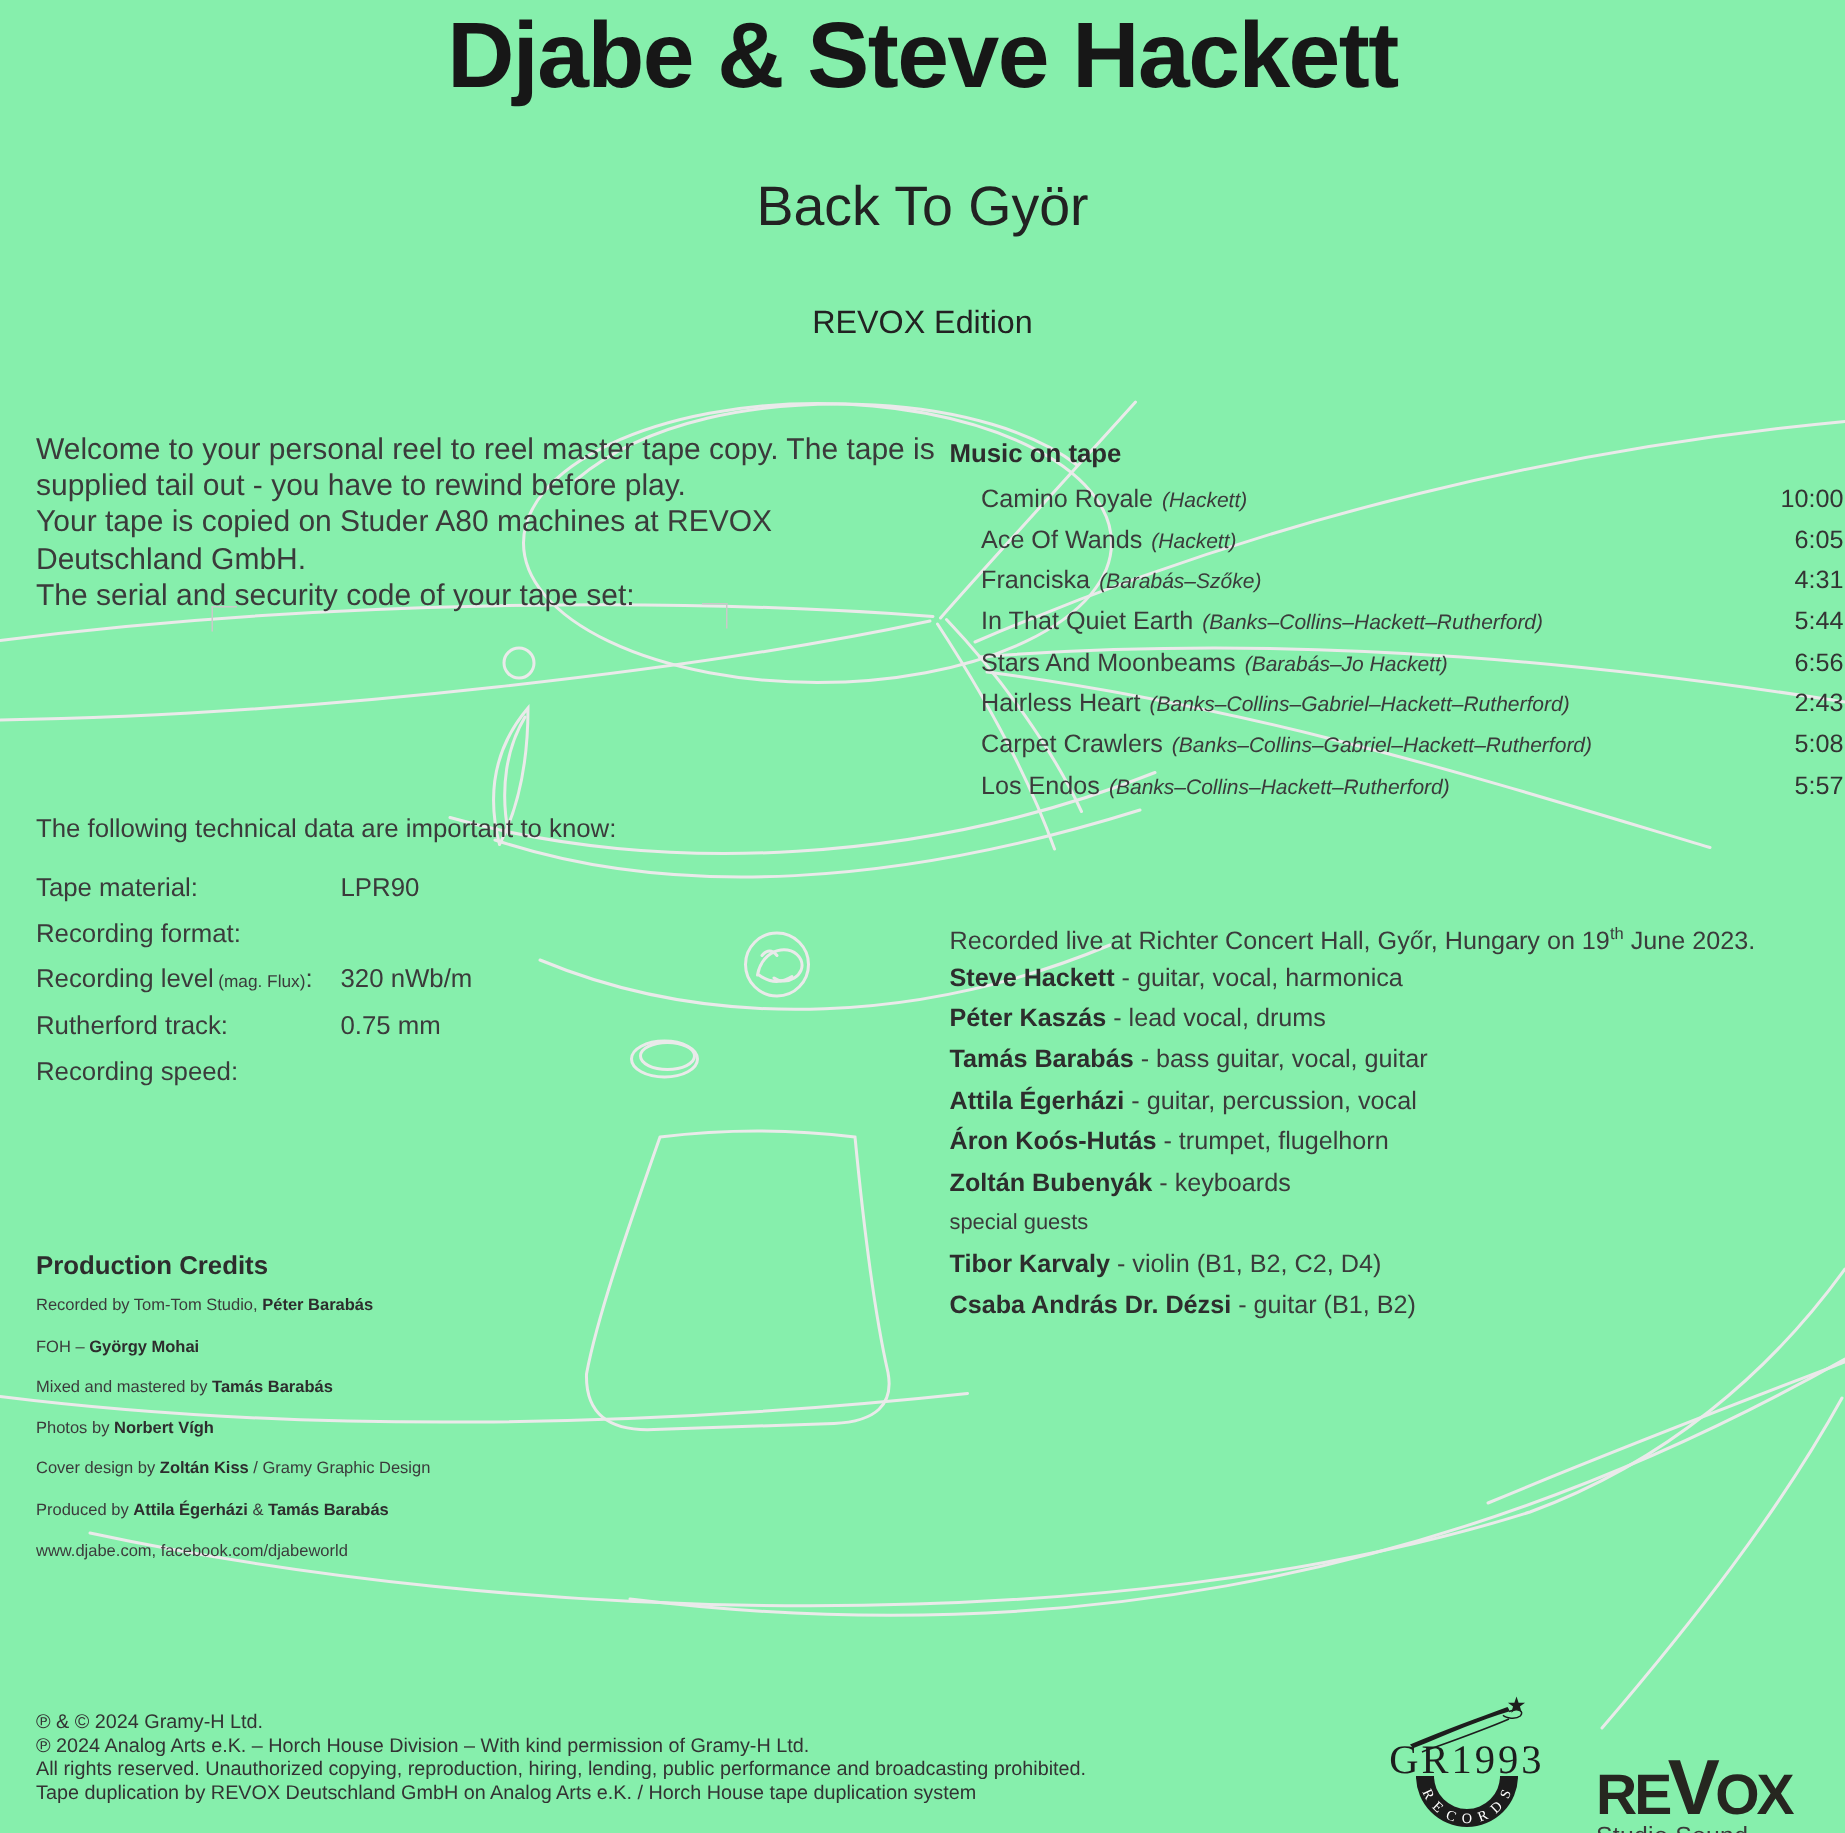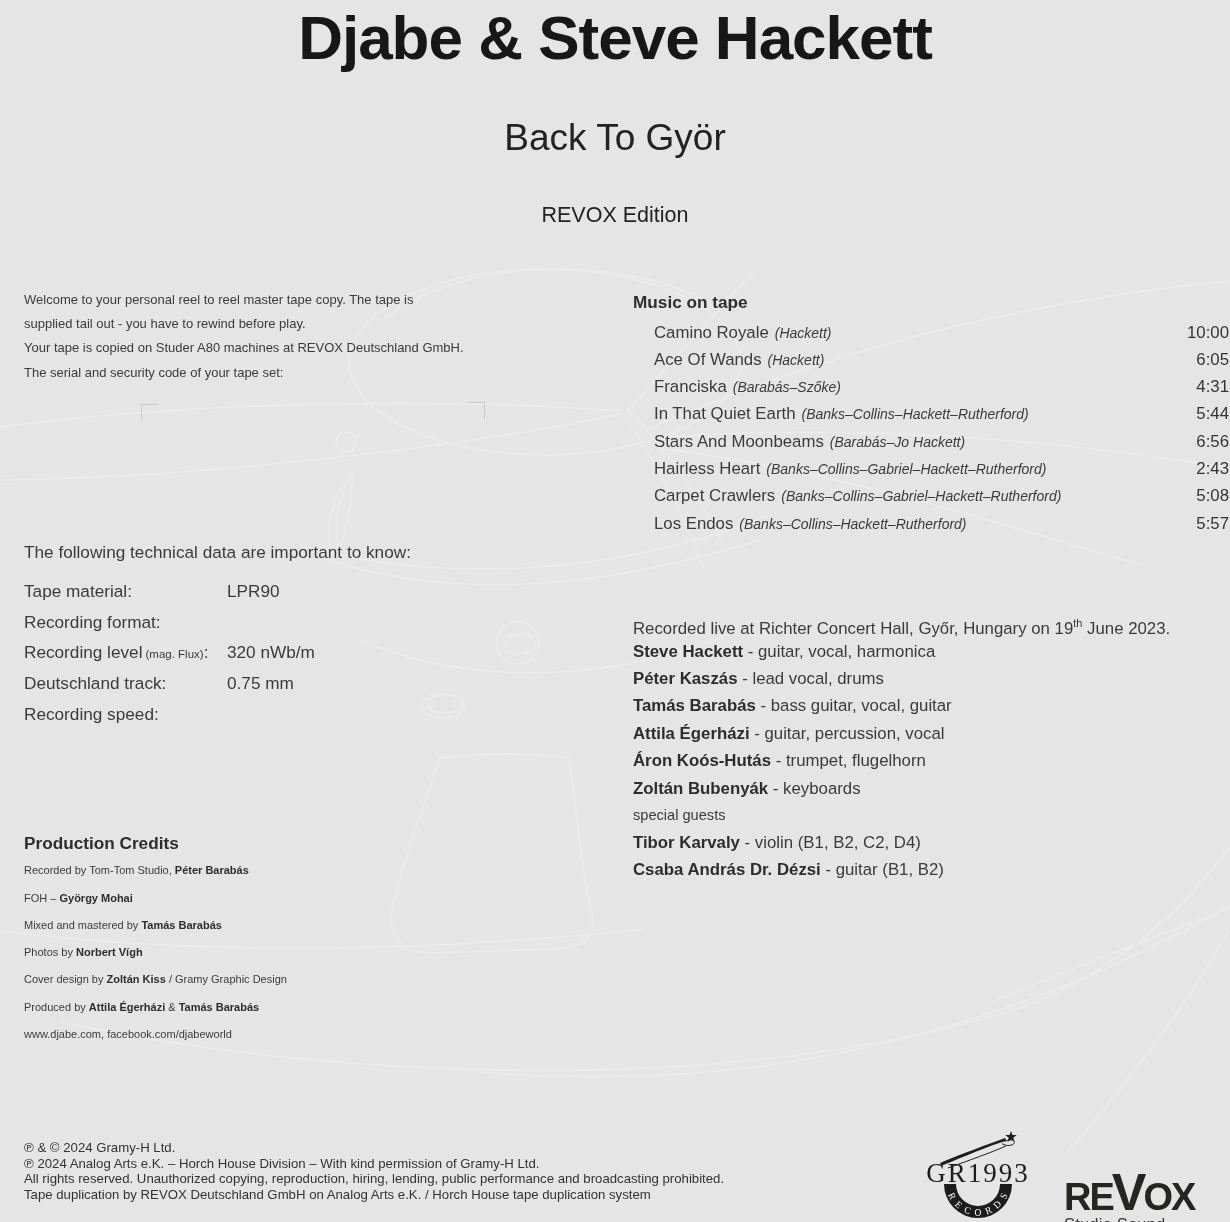--- a/index.html
+++ b/index.html
@@ -1,27 +1,27 @@
 <!DOCTYPE html>
 <html><head>
 <meta charset="utf-8">
 <style>
   html,body{margin:0;padding:0;background:#fff;}
-  .page{position:relative;width:1230px;height:1222px;background:#e5e5e5;overflow:hidden;
+  .page{position:relative;width:1230px;height:1222px;background:#86efac;overflow:hidden;
         font-family:"Liberation Sans","DejaVu Sans",sans-serif;color:#3b3b3b;}
   .watermark{position:absolute;left:0;top:0;pointer-events:none;}
 
   .title{position:absolute;left:0;right:0;top:0;text-align:center;
          font-size:62px;line-height:76px;font-weight:700;color:#171717;letter-spacing:-1px;margin:0;}
   .subtitle{position:absolute;left:0;right:0;top:115px;text-align:center;
             font-size:37px;line-height:46px;font-weight:400;color:#222;}
   .edition{position:absolute;left:0;right:0;top:199px;text-align:center;
            font-size:21.5px;line-height:32px;color:#222;}
 
-  .intro{position:absolute;left:24px;top:288px;width:606px;font-size:13px;line-height:24.2px;}
+  .intro{position:absolute;left:24px;top:288px;width:606px;font-size:20px;line-height:24.2px;}
 
   .corner{position:absolute;width:16px;height:16px;}
   .corner-left{left:141px;top:404px;border-top:1.5px solid #c9c9c9;border-left:1.5px solid #c9c9c9;}
   .corner-right{left:468px;top:402px;border-top:1.5px solid #c9c9c9;border-right:1.5px solid #c9c9c9;}
 
   .tech-heading{position:absolute;left:24px;top:540px;font-size:17.2px;line-height:24px;}
   .tech-table{position:absolute;left:24px;top:576px;width:460px;}
   .tech-row{display:flex;height:30.7px;line-height:30.7px;font-size:17.2px;}
   .tech-label{width:203px;flex:none;}
   .tech-small{font-size:11.5px;margin-left:3px;}
@@ -119,21 +119,21 @@
       <span class="tech-value">LPR90</span>
     </div>
     <div class="tech-row">
       <span class="tech-label">Recording format:</span>
     </div>
     <div class="tech-row">
       <span class="tech-label"><span>Recording level</span><span class="tech-small">(mag. Flux)</span><span>:</span></span>
       <span class="tech-value">320 nWb/m</span>
     </div>
     <div class="tech-row">
-      <span class="tech-label">Deutschland track:</span>
+      <span class="tech-label">Rutherford track:</span>
       <span class="tech-value">0.75 mm</span>
     </div>
     <div class="tech-row">
       <span class="tech-label">Recording speed:</span>
     </div>
   </div>
 
   <div class="credits">
     <div class="credits-heading">Production Credits</div>
     <div class="credit-line"><span>Recorded by Tom-Tom Studio, </span><b>Péter Barabás</b></div>

